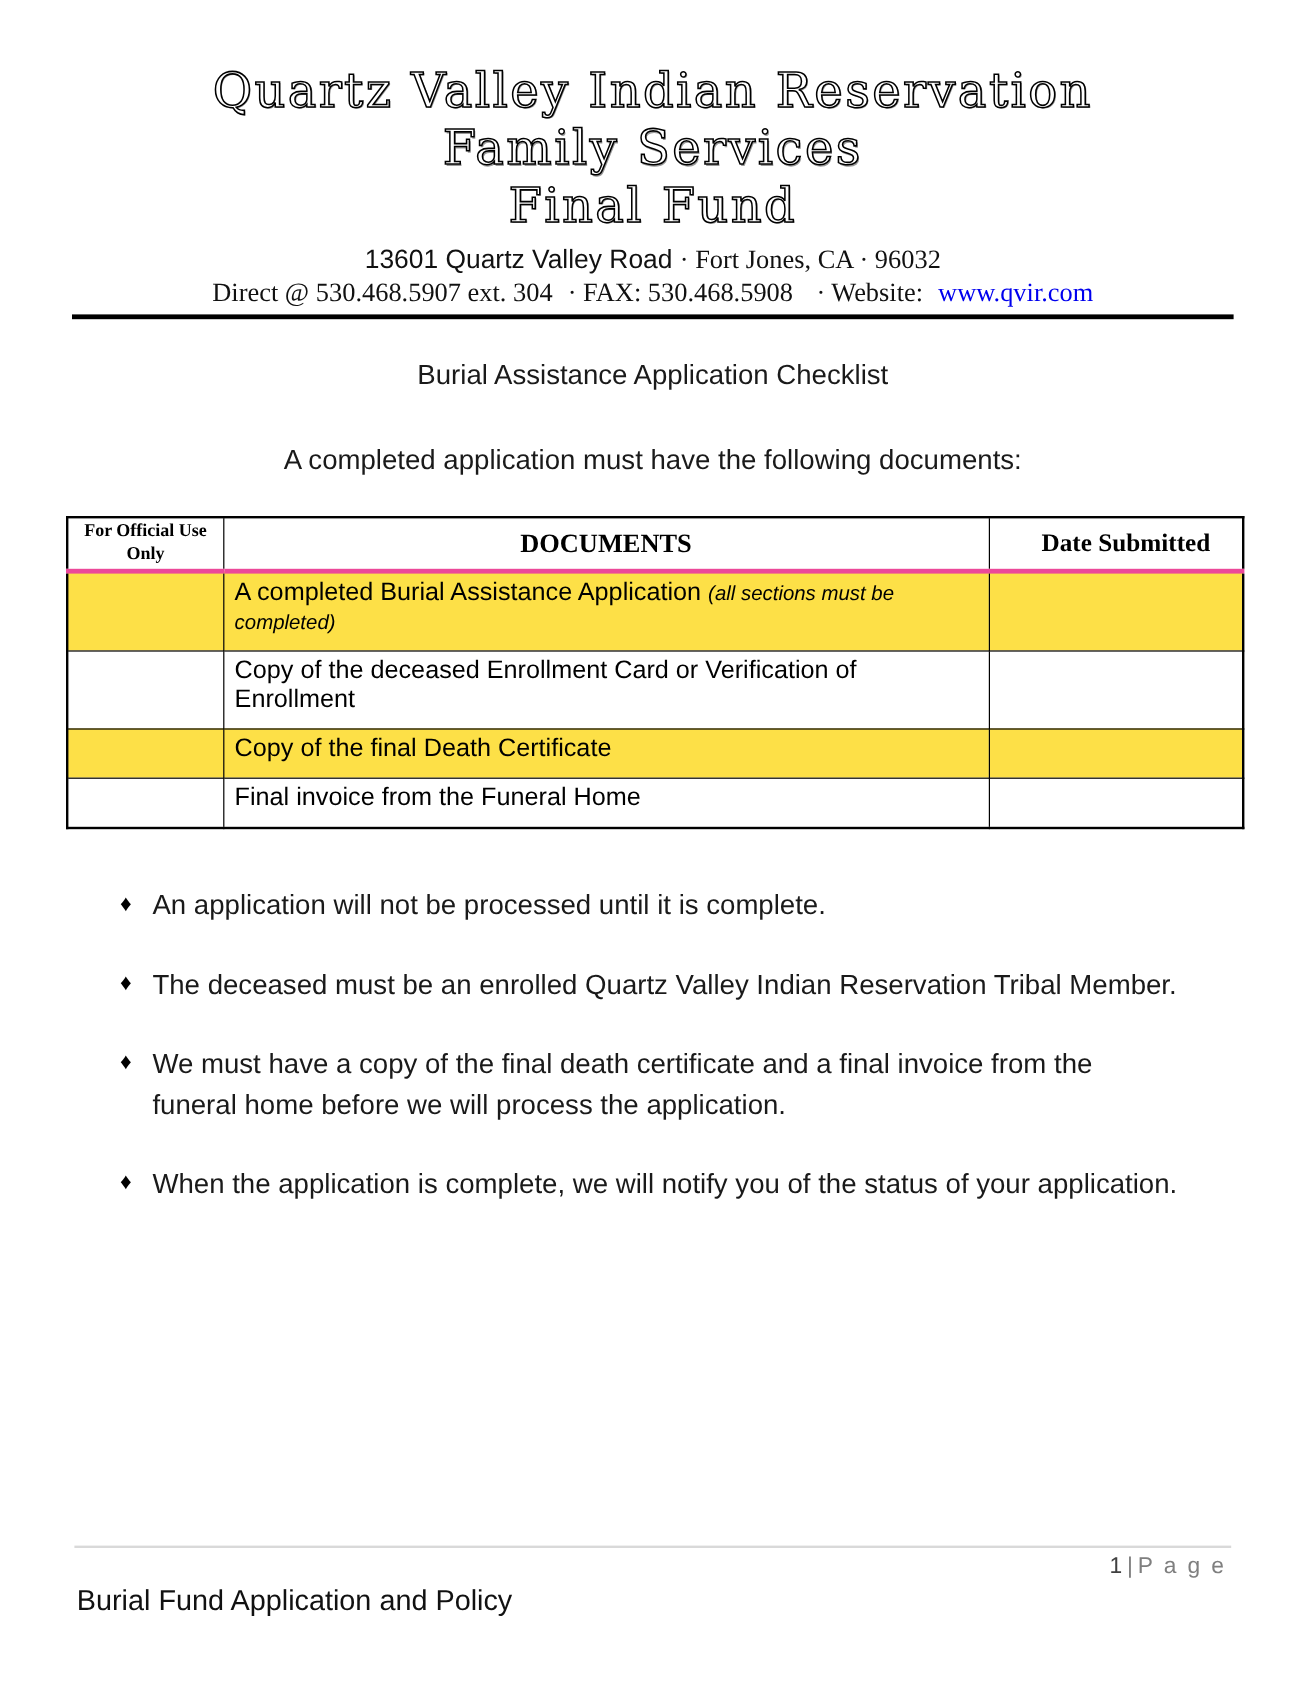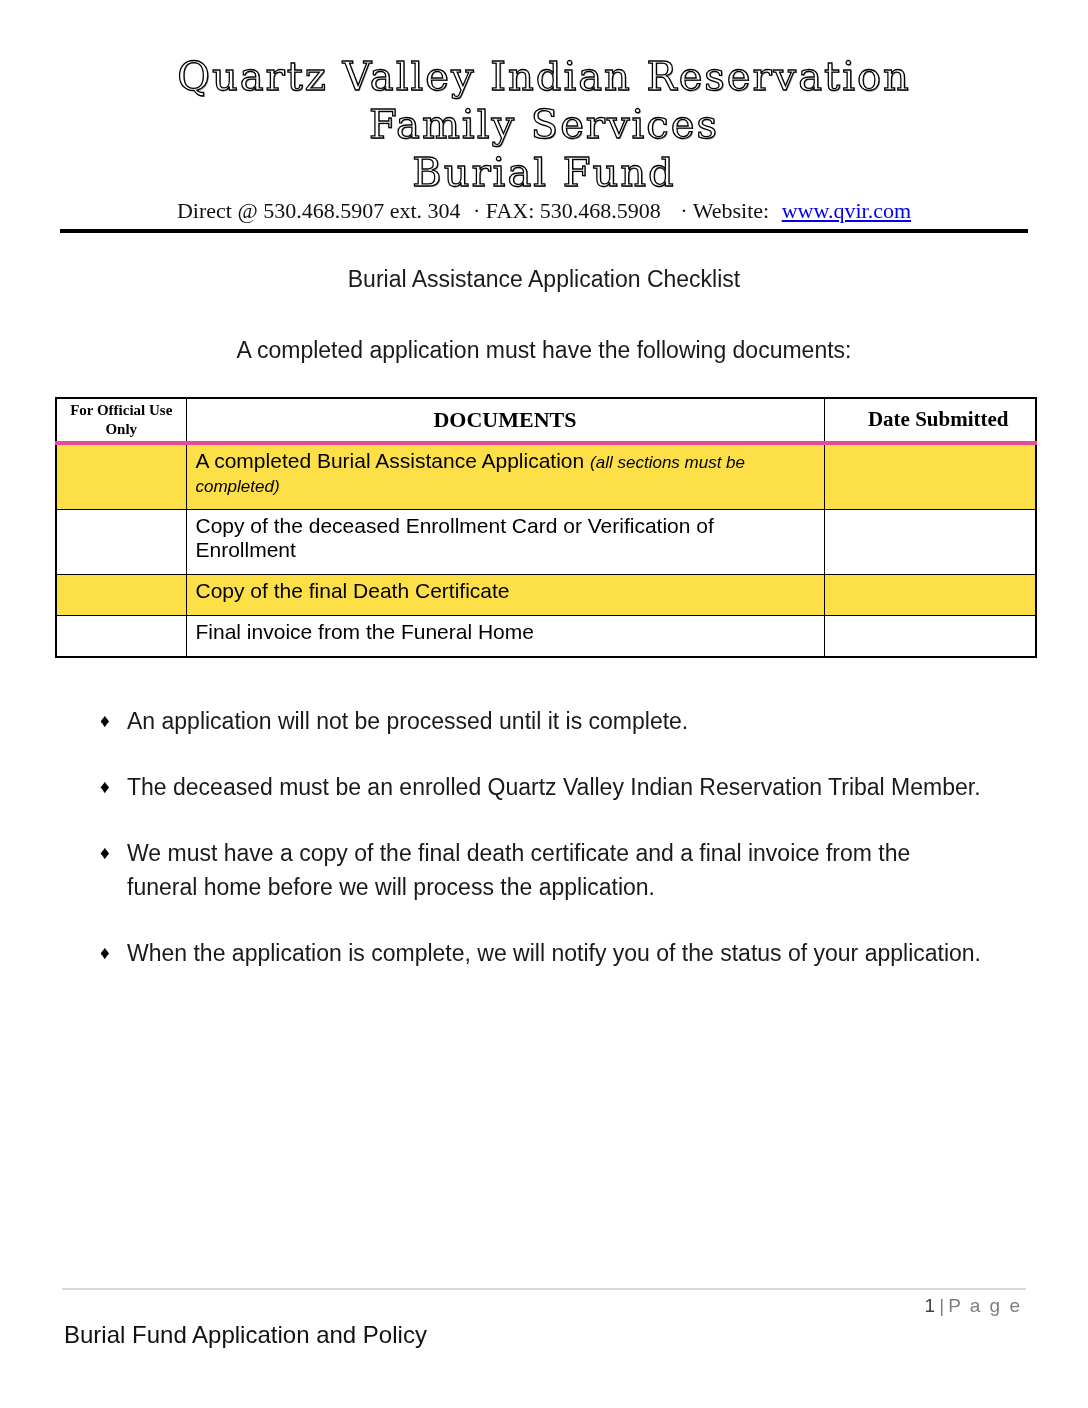--- a/index.html
+++ b/index.html
@@ -19,21 +19,21 @@
     color: #ffffff;
     -webkit-text-stroke: 1.3px #000;
     text-shadow: 1px 1px 0 #9a9a9a;
     font-weight: 400;
   }
   .address-line { font-size: 22px; margin-top: 7px; color: #111; }
   .address-sans { font-family: "Liberation Sans", sans-serif; }
   .address-serif { font-family: "Liberation Serif", serif; }
   .contact-line { font-family: "Liberation Serif", serif; font-size: 22px; margin-top: 2px; color: #111; }
   .contact-line .seg { margin: 0 7px; }
-  .website-link { color: #0000ee; text-decoration: underline; cursor: pointer; }
+  .website-link { color: #0000ee; cursor: pointer; }
   .header-rule { margin: 5px 60px 0 60px; border-top: 4px solid #000; height: 0; }
 
   
   .section-title { text-align: center; font-size: 23px; margin-top: 33px; color: #1a1a1a; }
   .section-intro { text-align: center; font-size: 23px; margin-top: 44px; color: #1a1a1a; }
 
   
   table.checklist {
     border-collapse: collapse; table-layout: fixed;
     margin: 33px 0 0 55px; width: 980px;
@@ -70,21 +70,25 @@
   .footer-title { position: absolute; top: 1321px; left: 64px; font-size: 24px; color: #111; }
 </style>
 </head>
 <body>
 
 <div class="page">
 
   <div class="doc-header">
     <div class="doc-title-line">Quartz Valley Indian Reservation</div>
     <div class="doc-title-line">Family Services</div>
-    <div class="doc-title-line">Burial Fund</div>
+    <div class="doc-title-line">Final Fund</div>
+    <div class="address-line">
+      <span class="address-sans">13601 Quartz Valley Road</span>
+      <span class="address-serif">· Fort Jones, CA · 96032</span>
+    </div>
     <div class="contact-line">
       <span>Direct @ 530.468.5907 ext. 304</span>
       <span class="seg">·  FAX: 530.468.5908</span>
       <span class="seg">·  Website:</span>
       <a class="website-link">www.qvir.com</a>
     </div>
     <div class="header-rule"></div>
   </div>
 
   <div class="section-title">Burial Assistance Application Checklist</div>

